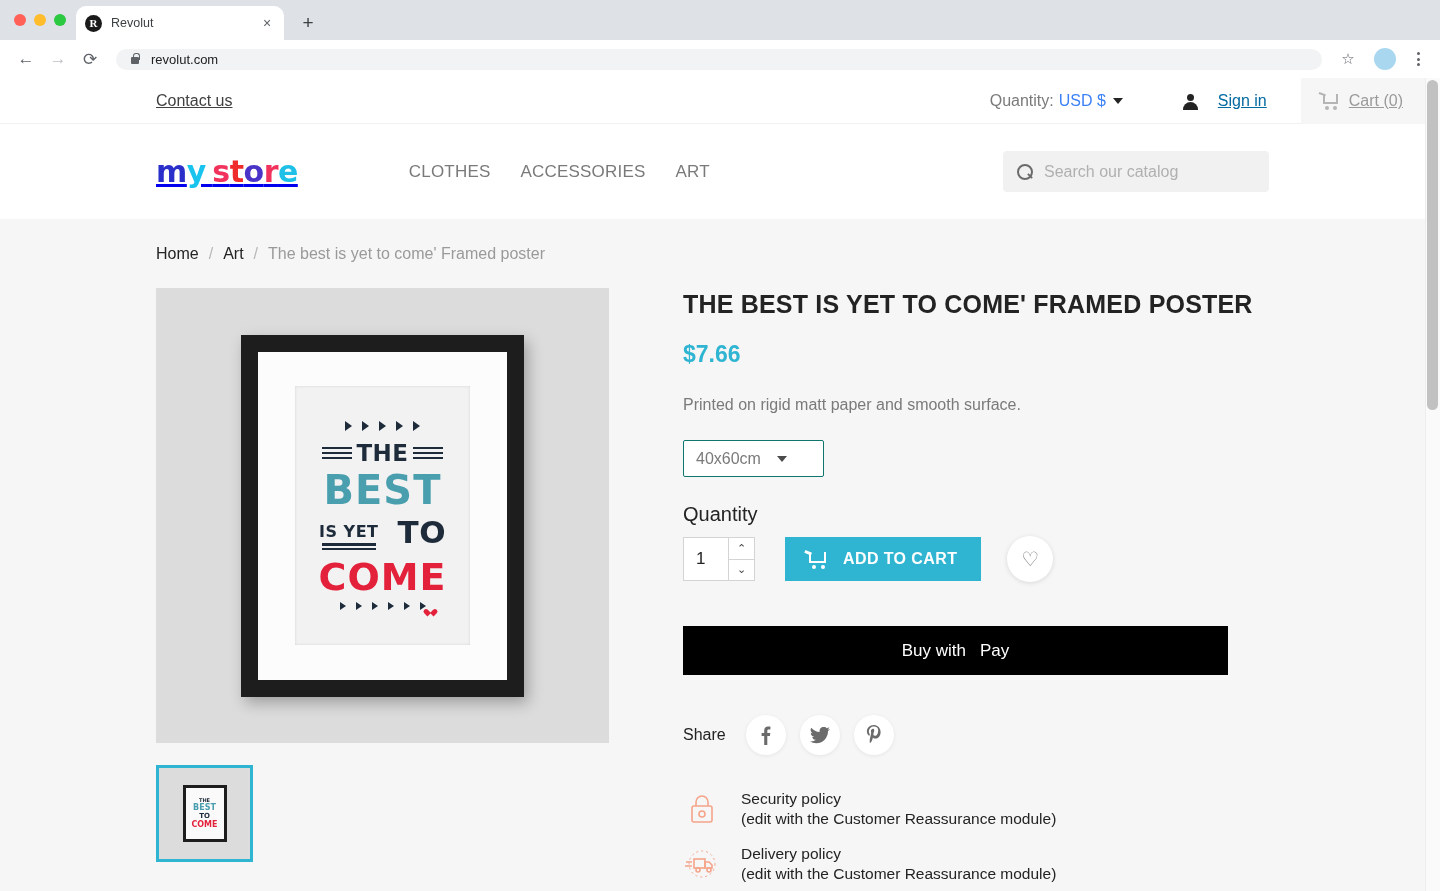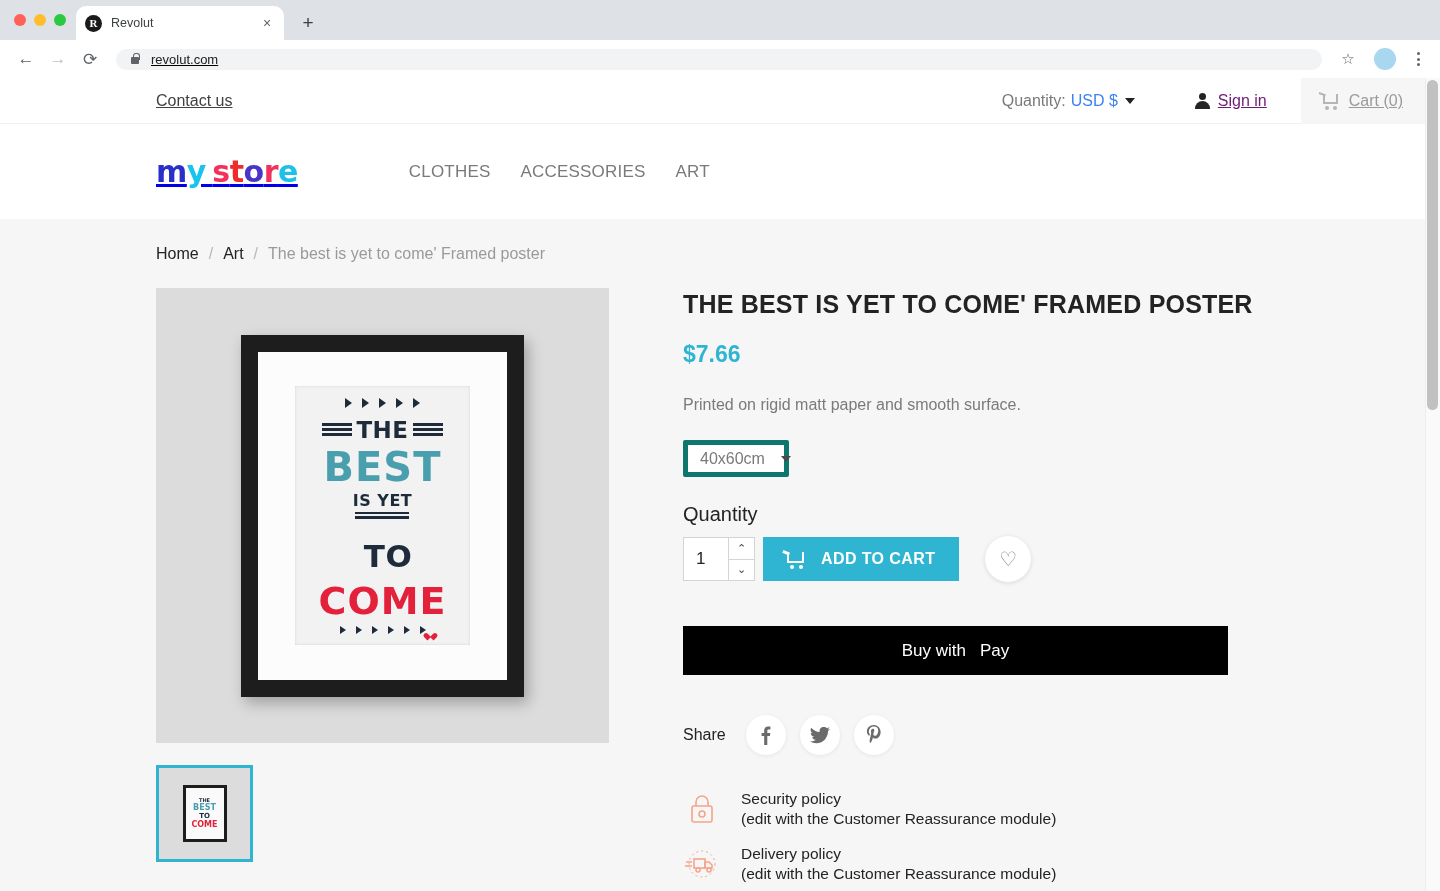--- a/index.html
+++ b/index.html
@@ -27,21 +27,21 @@
   .tab-close { font-size:14px; color:#5f6368; width:16px; text-align:center; line-height:1; }
   .newtab { width:28px; height:28px; margin-left:10px; margin-bottom:3px;
     display:flex; align-items:center; justify-content:center; font-size:19px;
     color:#3c4043; border-radius:50%; }
 
   .toolbar { height:38px; background:#fff; display:flex; align-items:center; padding:0 12px; gap:4px; }
   .navbtn { width:28px; height:28px; display:flex; align-items:center; justify-content:center;
     color:#5f6368; font-size:17px; border-radius:50%; }
   .navbtn.disabled { color:#bdc1c6; }
   .omnibox { flex:1; height:21px; background:#f1f3f4; border-radius:14px; display:flex;
-    align-items:center; padding:0 14px; gap:11px; margin:0 8px;text-decoration:underline; }
+    align-items:center; padding:0 14px; gap:11px; margin:0 8px; }
   .lock { width:10px; height:12px; position:relative; flex:none; }
   .lock:before { content:""; position:absolute; left:1px; top:4px; width:8px; height:7px;
     background:#5f6368; border-radius:1px; }
   .lock:after { content:""; position:absolute; left:2.5px; top:0px; width:5px; height:6px;
     border:1.5px solid #5f6368; border-bottom:none; border-radius:3px 3px 0 0; }
   .url { font-size:13px; color:#202124; }
   .star { width:28px; height:28px; display:flex; align-items:center; justify-content:center;
     font-size:15px; color:#5f6368; }
   .avatar-circle { width:22px; height:22px; border-radius:50%; background:#a9d7f0; margin:0 8px; }
   .kebab { width:20px; display:flex; flex-direction:column; align-items:center; gap:2.5px; }
@@ -59,21 +59,21 @@
 
   
   .topbar { background:#fff; height:46px; display:flex; align-items:center;
     padding:0 0 0 156px; border-bottom:1px solid #f1f1f1; }
   .contact { font-size:16px; color:#404040; }
   .topbar-right { margin-left:auto; display:flex; align-items:center; height:46px; }
   .currency { font-size:16px; color:#7a7a7a; display:flex; align-items:center; gap:5px; }
   .currency b { color:#3b82f6; font-weight:400; }
   .caret { width:0; height:0; border-left:5px solid transparent; border-right:5px solid transparent;
     border-top:6px solid #232323; margin-left:2px; }
-  .signin { font-size:16px; color:#701a75; display:flex; align-items:center; gap:8px;
+  .signin { font-size:16px; color:#0369a1; display:flex; align-items:flex-end; gap:20px;
     margin-left:60px; }
   .cart-link { font-size:16px; color:#9a9a9a; display:flex; align-items:center; gap:10px;
     background:#f6f6f6; height:46px; padding:0 22px 0 18px; margin-left:34px; }
 
   .person-ico { width:15px; height:16px; position:relative; flex:none; }
   .person-ico:before { content:""; position:absolute; left:4px; top:0; width:7px; height:7px;
     border-radius:50%; background:#232323; }
   .person-ico:after { content:""; position:absolute; left:0px; top:8.5px; width:15px; height:8px;
     border-radius:8px 8px 0 0; background:#232323; }
 
@@ -130,21 +130,21 @@
     background:#e4213b; border-radius:3px 3px 0 0; top:0; }
   .heart:before { left:0; transform:rotate(-45deg); transform-origin:100% 100%; }
   .heart:after { left:4.5px; transform:rotate(45deg); transform-origin:0 100%; }
   .line-the { display:flex; align-items:center; gap:4px; margin-top:6px; }
   .bars { display:flex; flex-direction:column; gap:2.5px; }
   .bars i { display:block; width:30px; height:2.5px; background:#1d2b3a; }
   .w-the { font-size:23px; font-weight:bold; color:#1d2b3a; letter-spacing:0.5px;
     font-family:"DejaVu Sans", sans-serif; }
   .w-best { font-size:40px; font-weight:bold; color:#4a9fae; letter-spacing:1px;
     line-height:1.05; font-family:"DejaVu Sans", sans-serif; }
-  .row-isyet { display:flex; align-items:flex-end; gap:19px;flex-direction:column; }
+  .row-isyet { display:flex; align-items:flex-end; gap:19px; }
   .isyet-wrap { display:flex; flex-direction:column; align-items:center; gap:2px; }
   .w-isyet { font-size:16px; font-weight:bold; color:#1d2b3a; letter-spacing:0.5px;
     font-family:"DejaVu Sans", sans-serif; }
   .isyet-wrap i { display:block; width:54px; height:2.5px; background:#1d2b3a; }
   .w-to { font-size:31px; font-weight:bold; color:#1d2b3a; letter-spacing:0.5px;
     font-family:"DejaVu Sans", sans-serif; }
   .w-come { font-size:38px; font-weight:bold; color:#e4213b; letter-spacing:1px;
     font-family:"DejaVu Sans", sans-serif; margin-top:2px; }
 
   .thumbs { margin-top:22px; display:flex; gap:10px; }
@@ -154,38 +154,38 @@
   .thumb .mini-mat { width:100%; height:100%; background:#fafafa; display:flex;
     flex-direction:column; align-items:center; justify-content:center; gap:1px; }
   .mini-t { font-size:5px; font-weight:bold; font-family:"DejaVu Sans", sans-serif; line-height:1; }
 
   .right-col { flex:1; padding-top:2px; }
   .prod-title { font-size:25px; font-weight:bold; color:#232323; letter-spacing:0.2px;
     margin-bottom:22px; }
   .price { font-size:23px; color:#2fb5d2; font-weight:bold; margin-bottom:28px; }
   .desc { font-size:16px; color:#7a7a7a; margin-bottom:26px; }
   .field-label { font-size:16px; color:#232323; margin-bottom:10px; }
-  .select-box { width:106px; height:37px; border:5px solid #0f766e; background:#fff;
+  .select-box { width:141px; height:37px; border:1px solid #0f766e; background:#fff;
     display:flex; align-items:center; padding:0 12px; gap:16px; border-radius:2px; }
   .select-val { font-size:16px; color:#7a7a7a; }
   .sel-caret { width:0; height:0; border-left:5px solid transparent;
     border-right:5px solid transparent; border-top:6px solid #4a4a4a; }
 
   .qty-label { font-size:20px; color:#232323; margin:26px 0 10px 0; }
   .buyrow { display:flex; align-items:center; gap:8px; }
   .qty { display:flex; border:1px solid #d4d4d4; background:#fff; height:44px; width:72px; }
   .qty input { width:44px; border:none; outline:none; font-size:17px; color:#232323;
     padding-left:12px; font-family:"Liberation Sans", sans-serif; background:#fff; }
   .qty-btns { width:27px; border-left:1px solid #d4d4d4; display:flex; flex-direction:column; }
   .qty-btn { flex:1; display:flex; align-items:center; justify-content:center;
     font-size:11px; color:#444; line-height:1; }
   .qty-btn.up { border-bottom:1px solid #d4d4d4; }
   .addcart { height:44px; background:#2fb5d2; color:#fff; border:none; display:flex;
     align-items:center; gap:16px; padding:0 24px 0 20px; font-size:16px; font-weight:bold;
-    letter-spacing:0.4px; font-family:"Liberation Sans", sans-serif; }
+    letter-spacing:0.4px; font-family:"Liberation Sans", sans-serif;margin-left:22px; }
   .cart-white { width:22px; height:19px; position:relative; flex:none; }
   .cart-white .body { position:absolute; left:4px; top:2px; width:17px; height:11px;
     border:2.5px solid #fff; border-top:none; }
   .cart-white .handle { position:absolute; left:0; top:0; width:7px; height:2.5px; background:#fff;
     transform:rotate(22deg); transform-origin:left center; }
   .cart-white .w1, .cart-white .w2 { position:absolute; bottom:0; width:4px; height:4px;
     border-radius:50%; background:#fff; }
   .cart-white .w1{left:7px;} .cart-white .w2{left:16px;}
   .wish { width:46px; height:46px; border-radius:50%; background:#fff; margin-left:18px;
     display:flex; align-items:center; justify-content:center;
@@ -271,20 +271,24 @@
         </div>
       </div>
 
       <div class="navrow">
         <a href="#" class="logo"><span class="c1">m</span><span class="c2 sp">y</span><span class="c3">s</span><span class="c4">t</span><span class="c5">o</span><span class="c6">r</span><span class="c7">e</span></a>
         <nav class="mainnav">
           <a href="#">CLOTHES</a>
           <a href="#">ACCESSORIES</a>
           <a href="#">ART</a>
         </nav>
+        <div class="searchbox">
+          <span class="search-glyph"></span>
+          <span class="search-ph">Search our catalog</span>
+        </div>
       </div>
 
       <div class="content">
 
         <div class="breadcrumb">
           <a href="#">Home</a>
           <span class="sep">/</span>
           <a href="#">Art</a>
           <span class="sep">/</span>
           <span class="cur">The best is yet to come' Framed poster</span>

